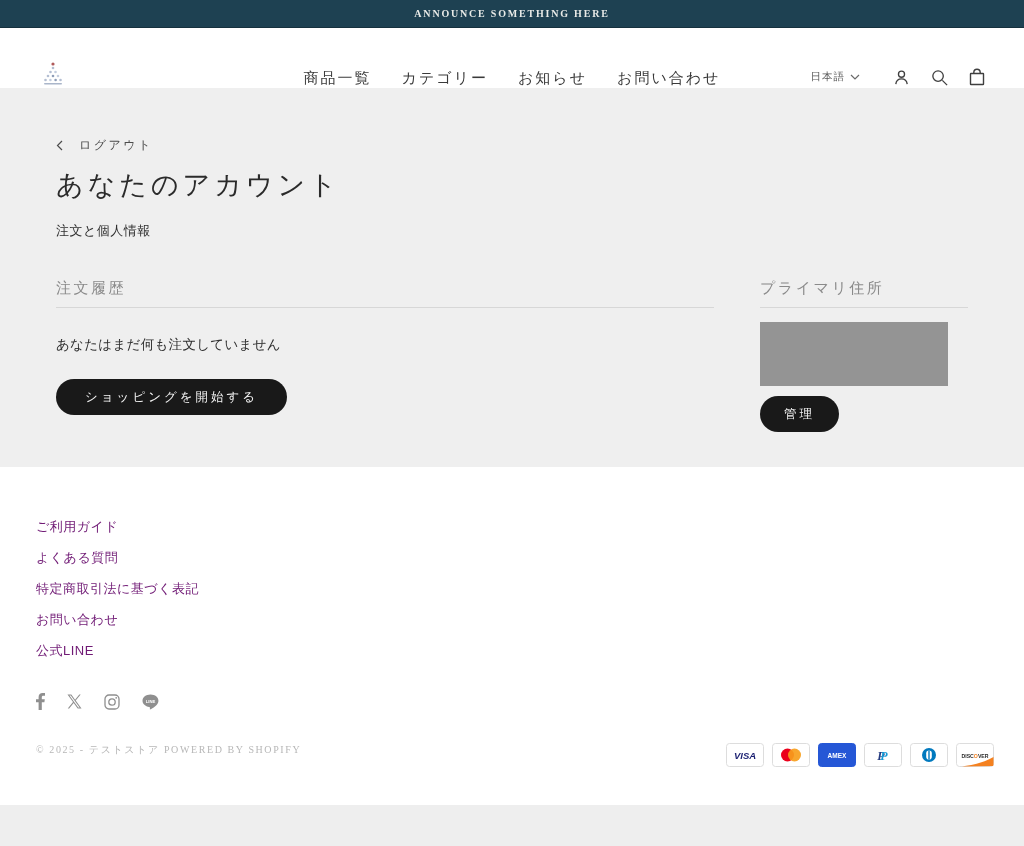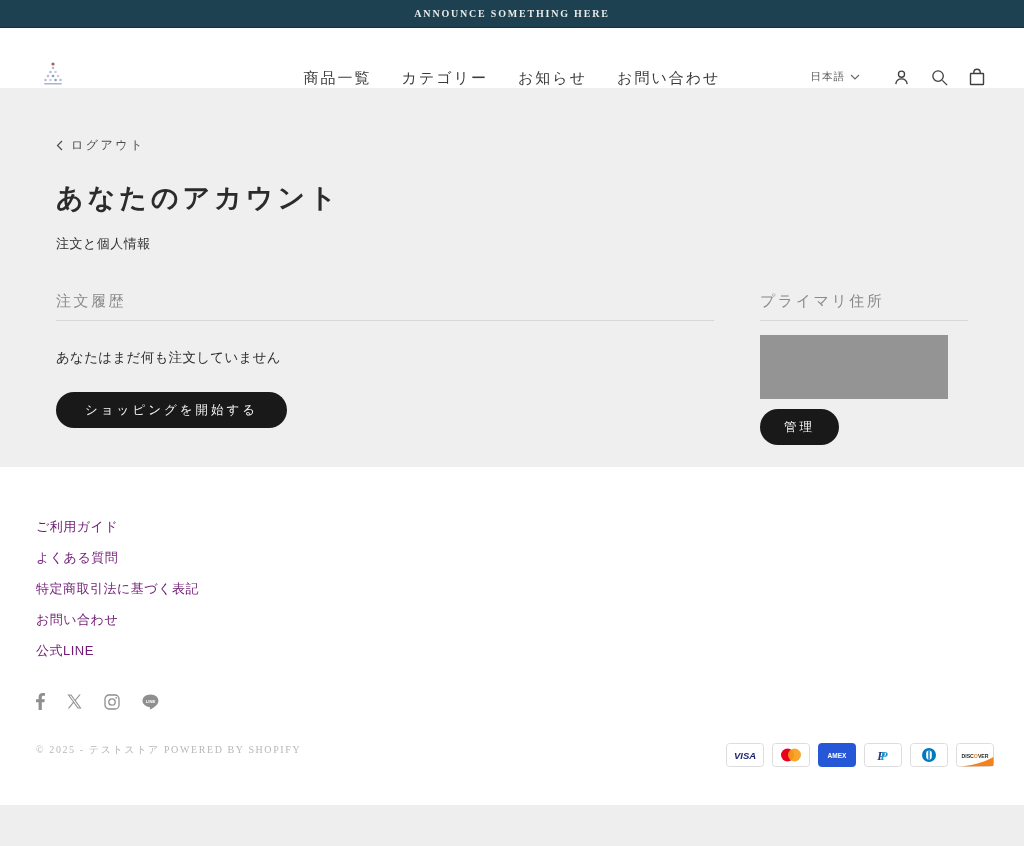--- a/index.html
+++ b/index.html
@@ -40,25 +40,25 @@
     font-family:"Liberation Serif","DejaVu Serif",serif; font-size:10.5px; letter-spacing:1px; color:#585858;
     margin-right:14px;
   }
   .icon-btn { background:none; border:none; cursor:pointer; width:22px; height:22px; display:flex; align-items:center; justify-content:center; }
   .icon-btn svg { stroke:#3f3f3f; }
 
   
   main { height:379px; background:#efefef; }
   .container { width:912px; margin:0 auto; padding-top:49px; }
   .back-link {
-    display:inline-flex; align-items:center; gap:8px; cursor:pointer; text-decoration:none;
+    display:inline-flex; align-items:center; gap:16px; cursor:pointer; text-decoration:none;
     font-family:"Liberation Serif","DejaVu Serif",serif; font-size:12px; letter-spacing:2.5px; color:#4c4c4c;
   }
   h1.page-title {
-    margin-top:28px; font-family:"Liberation Serif","DejaVu Serif",serif; font-weight:700;
+    margin-top:15px; font-family:"Liberation Serif","DejaVu Serif",serif; font-weight:400;
     font-size:27px; letter-spacing:4px; color:#2b2b2b; line-height:1.15;
   }
   .subtitle { margin-top:21px; font-size:13px; color:#2f2f2f; letter-spacing:0.5px; }
 
   .columns { margin-top:39px; display:flex; gap:46px; }
   .col-orders { width:658px; }
   .col-address { width:208px; }
   h2.section-title {
     font-family:"Liberation Serif","DejaVu Serif",serif; font-weight:400;
     font-size:15px; letter-spacing:2.5px; color:#8a8a8a;

